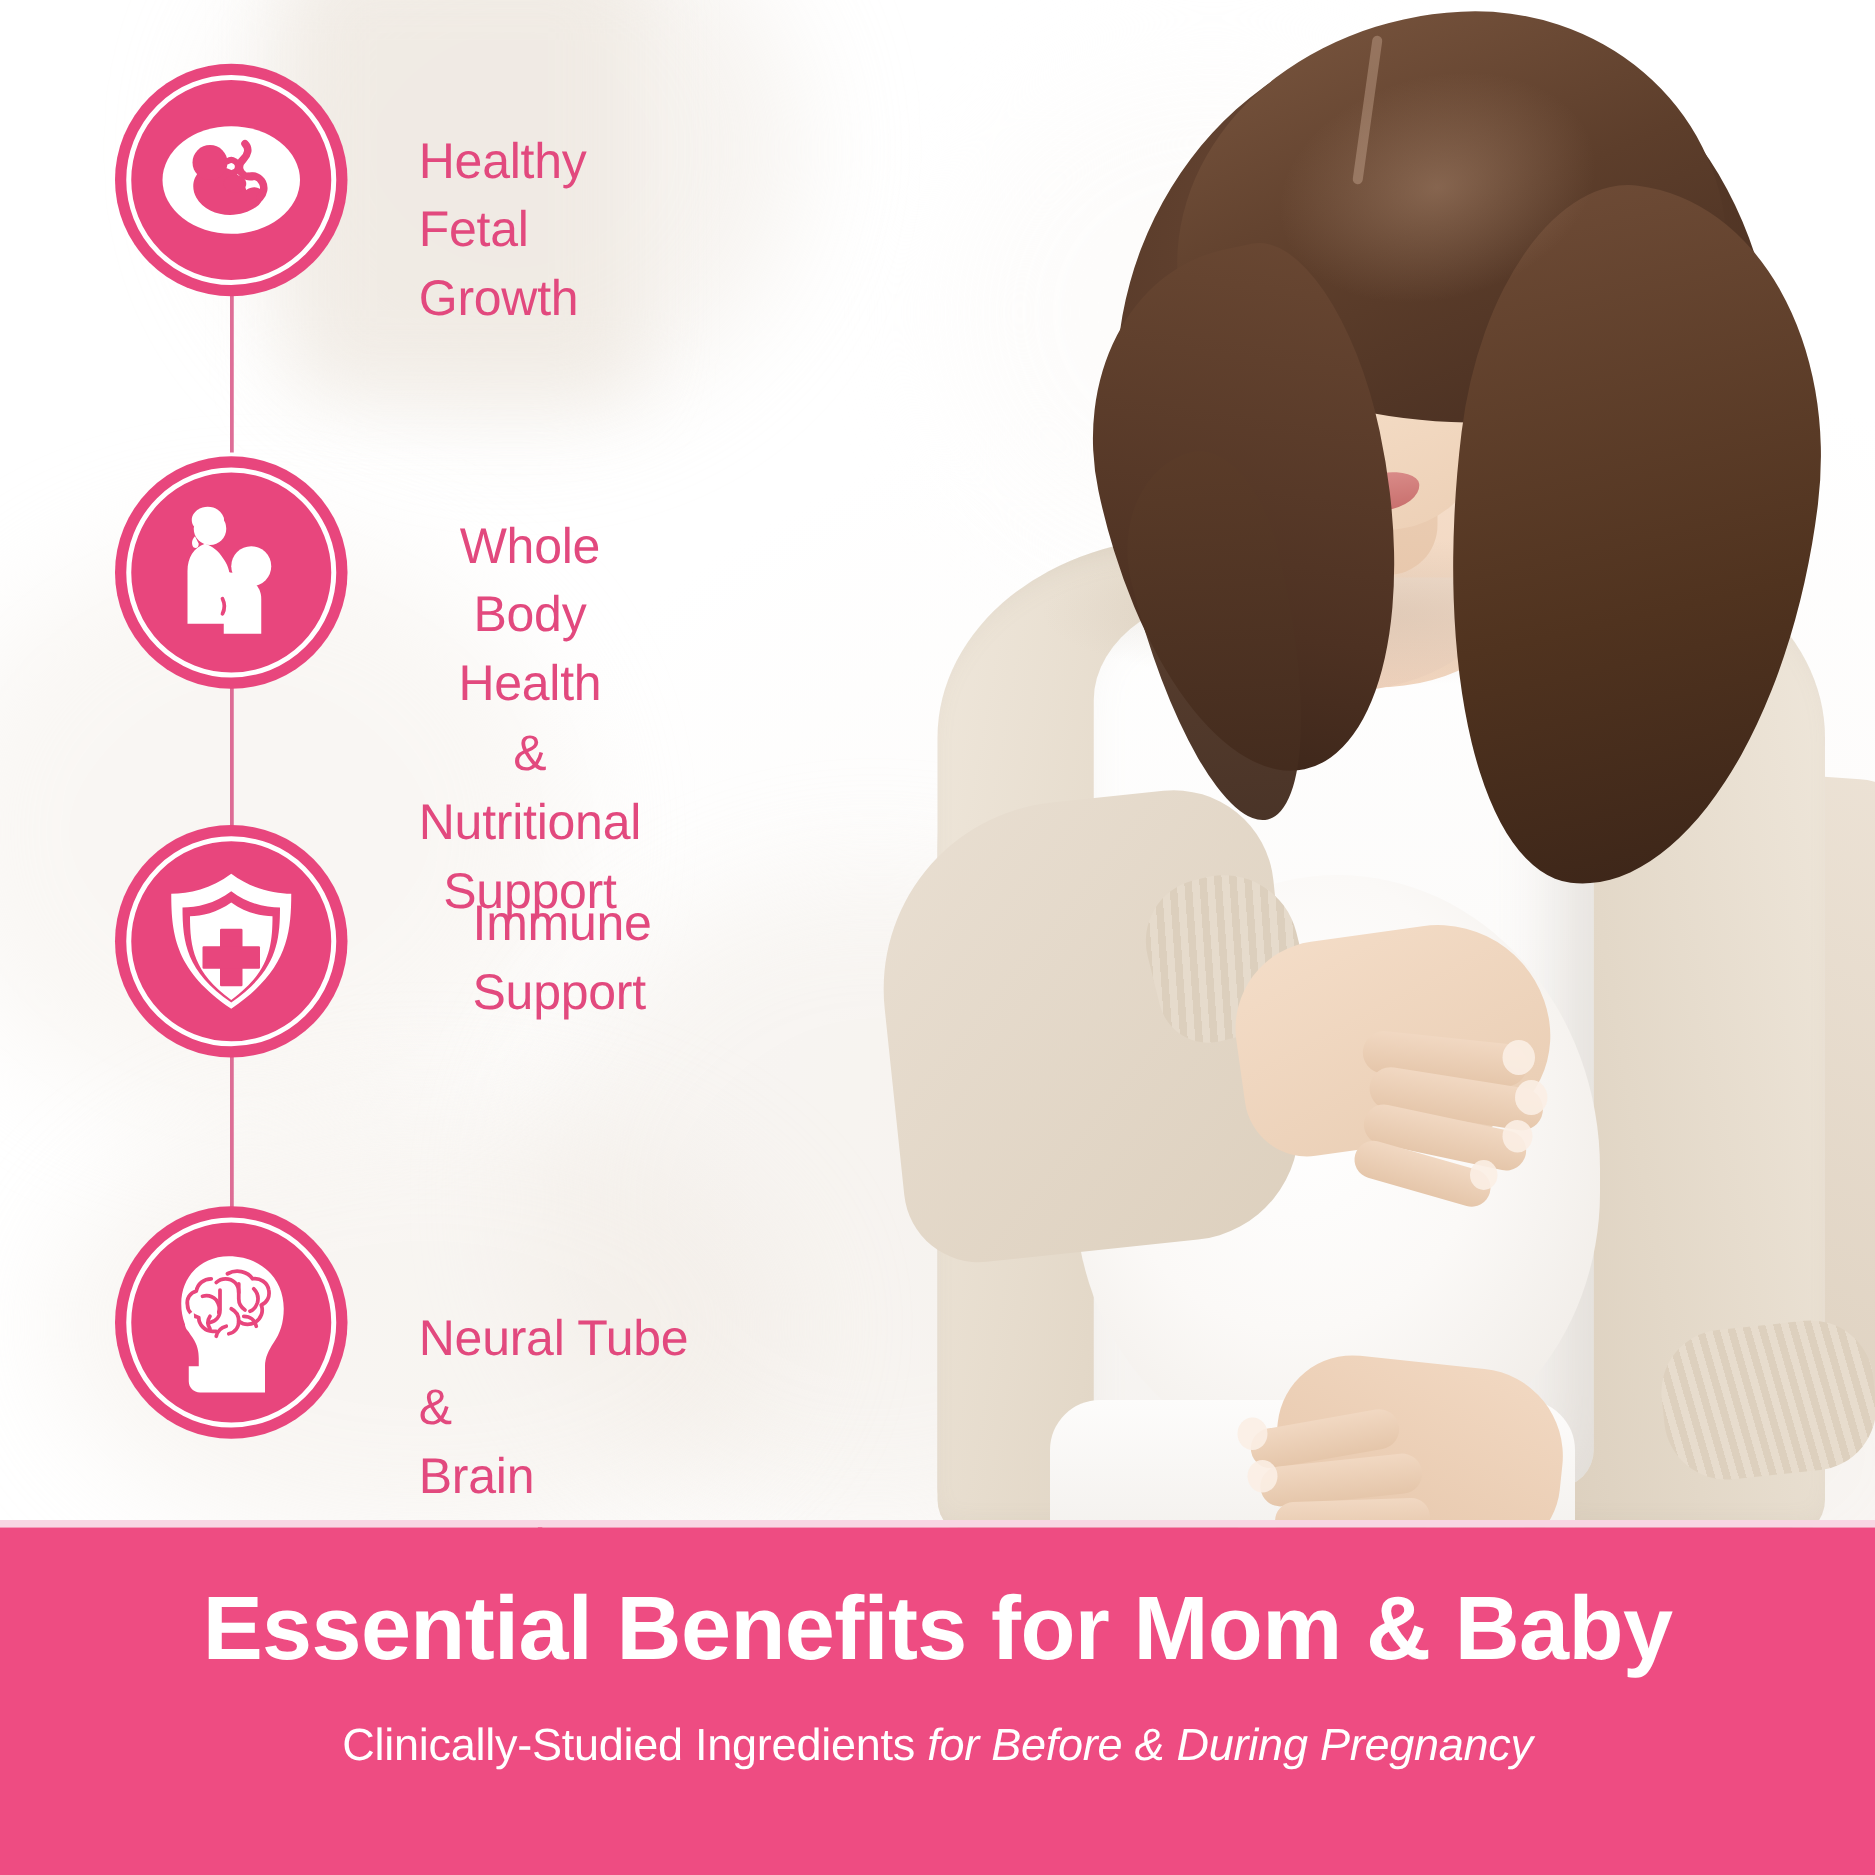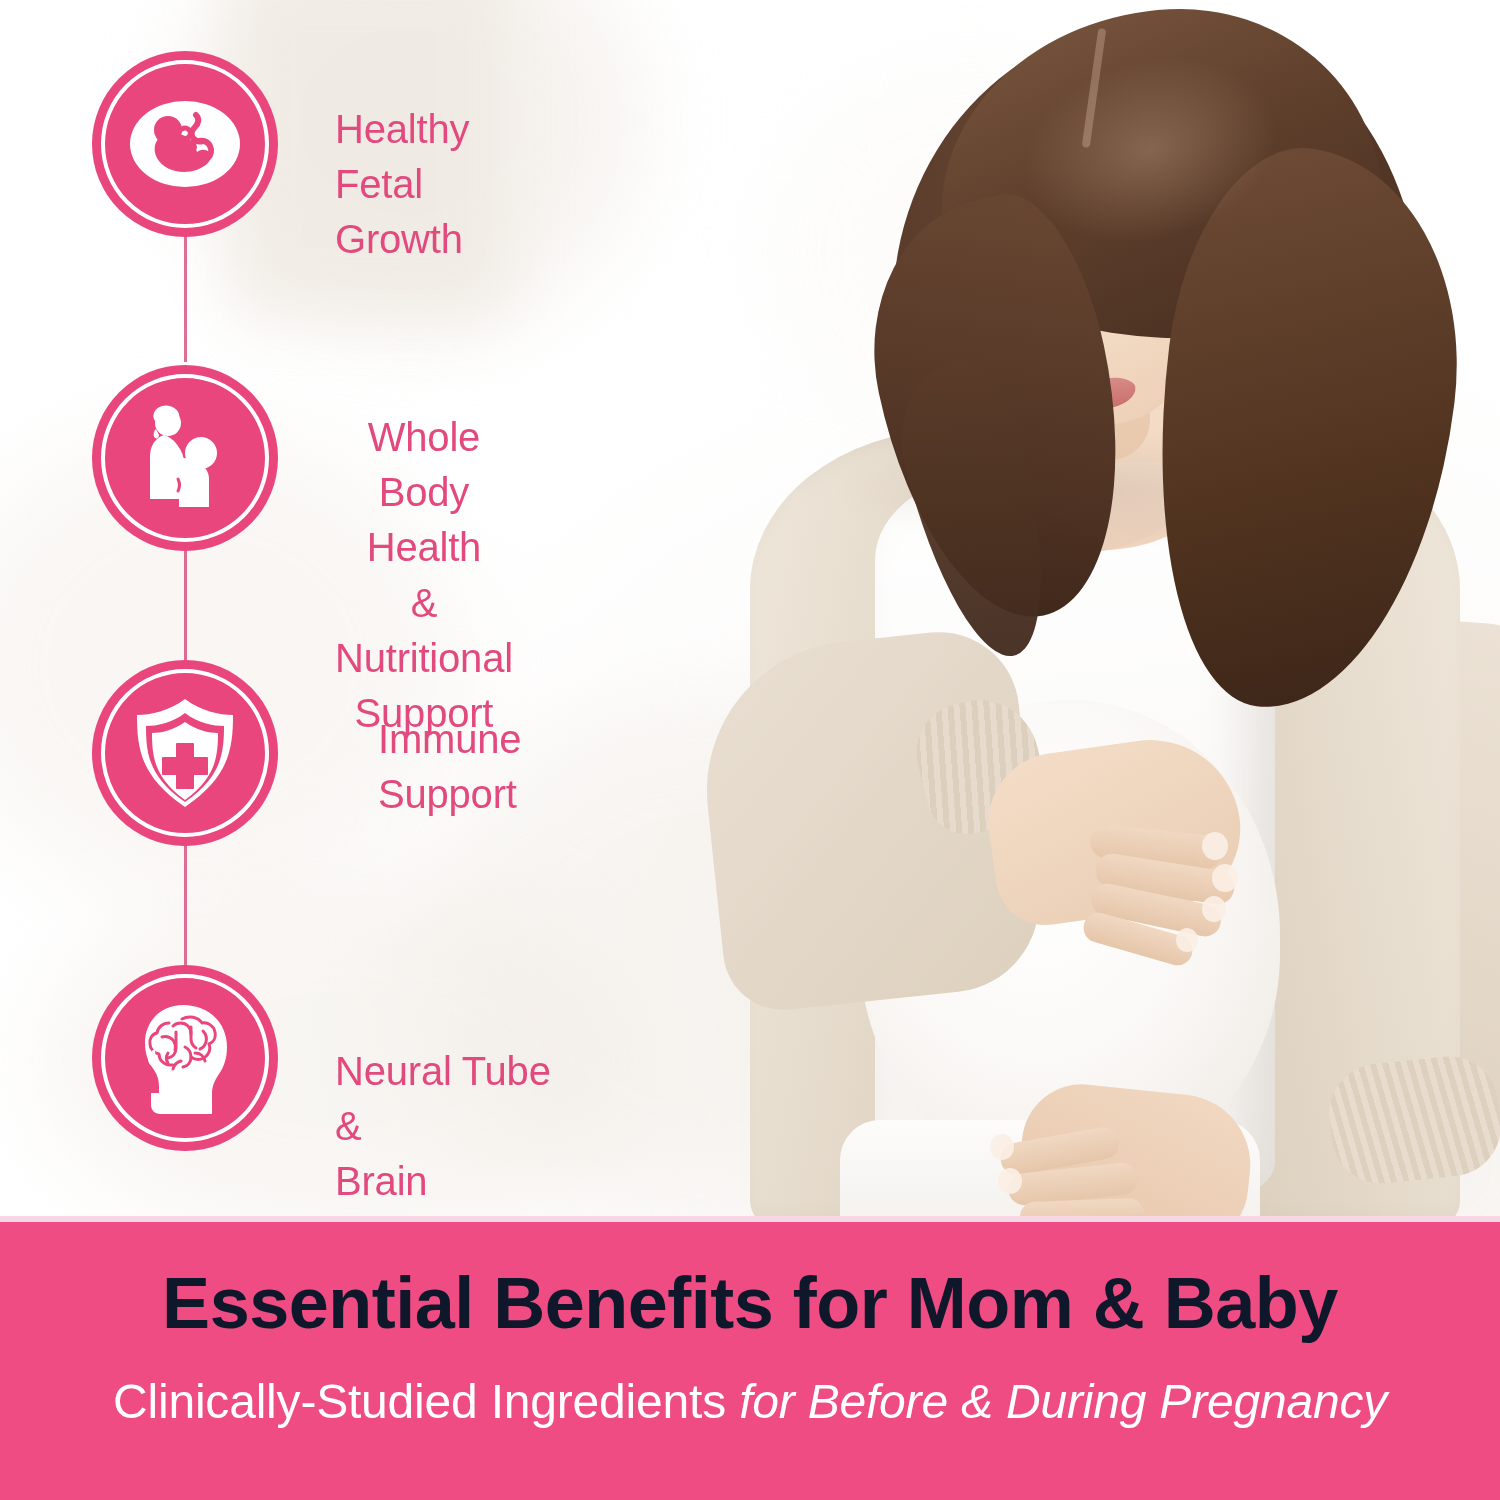--- a/index.html
+++ b/index.html
@@ -289,30 +289,30 @@
     background:#f8d6e3;
   }
   .banner {
     position:absolute;
     left:0; top:1222px; width:1500px; height:278px;
     background:#ee4c82;
     text-align:center;
   }
   .banner-title {
     margin-top:44px;
-    color:#0f172a;
+    color:#ffffff;
     font-size:72px;
     font-weight:bold;
     letter-spacing:-.5px;
     line-height:1.05;
   }
   .banner-sub {
     margin-top:34px;
     color:#ffffff;
-    font-size:48px;
+    font-size:36px;
     font-weight:400;
     letter-spacing:-.2px;
     line-height:1.1;
   }
   .banner-sub .em { font-style:italic; }
 </style>
 </head>
 <body>
 
 <div id="canvas">

